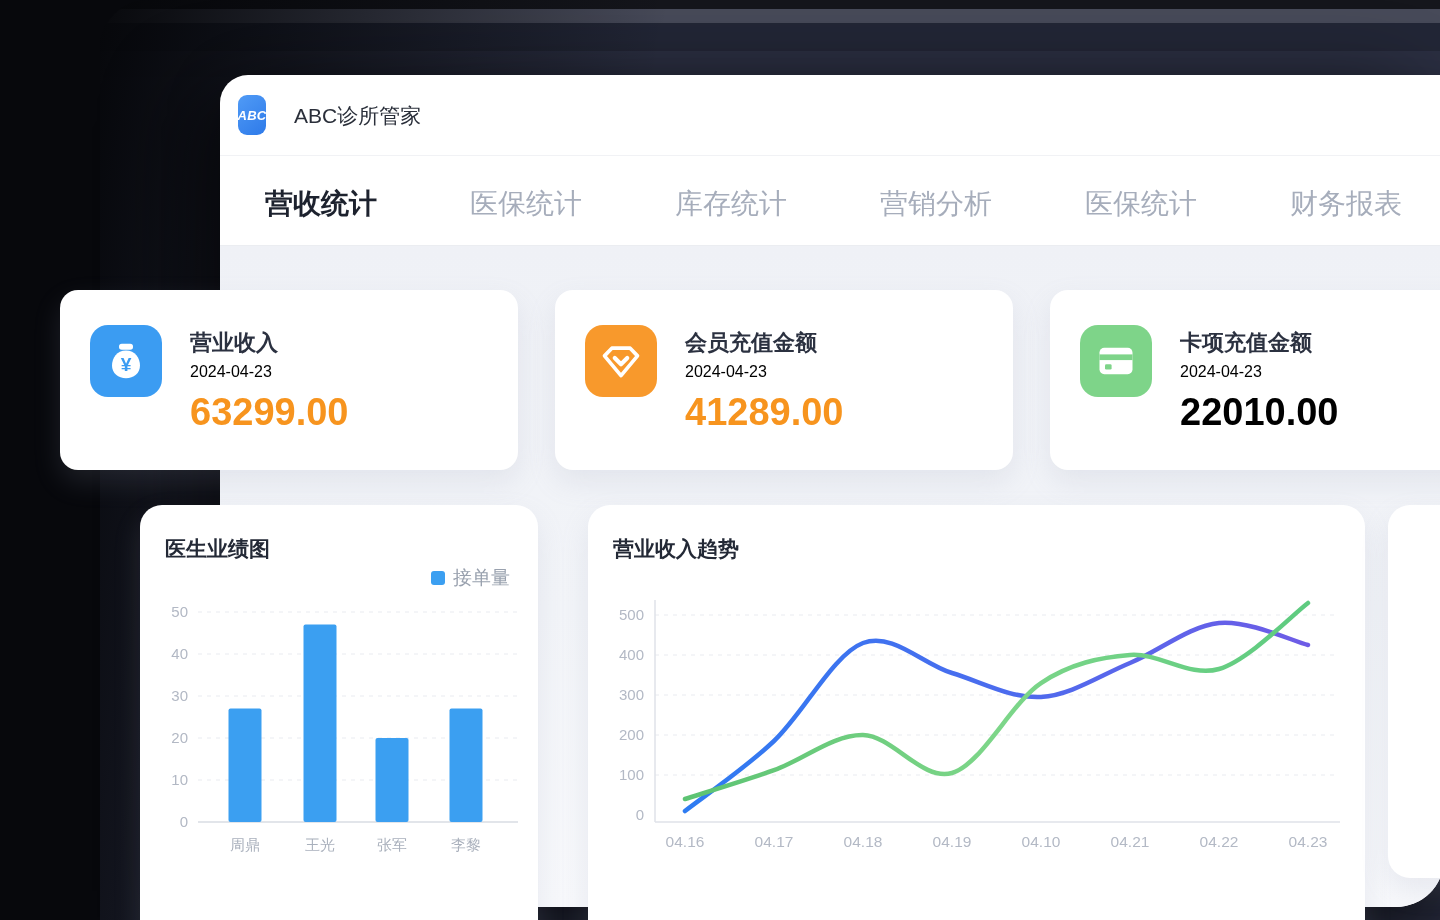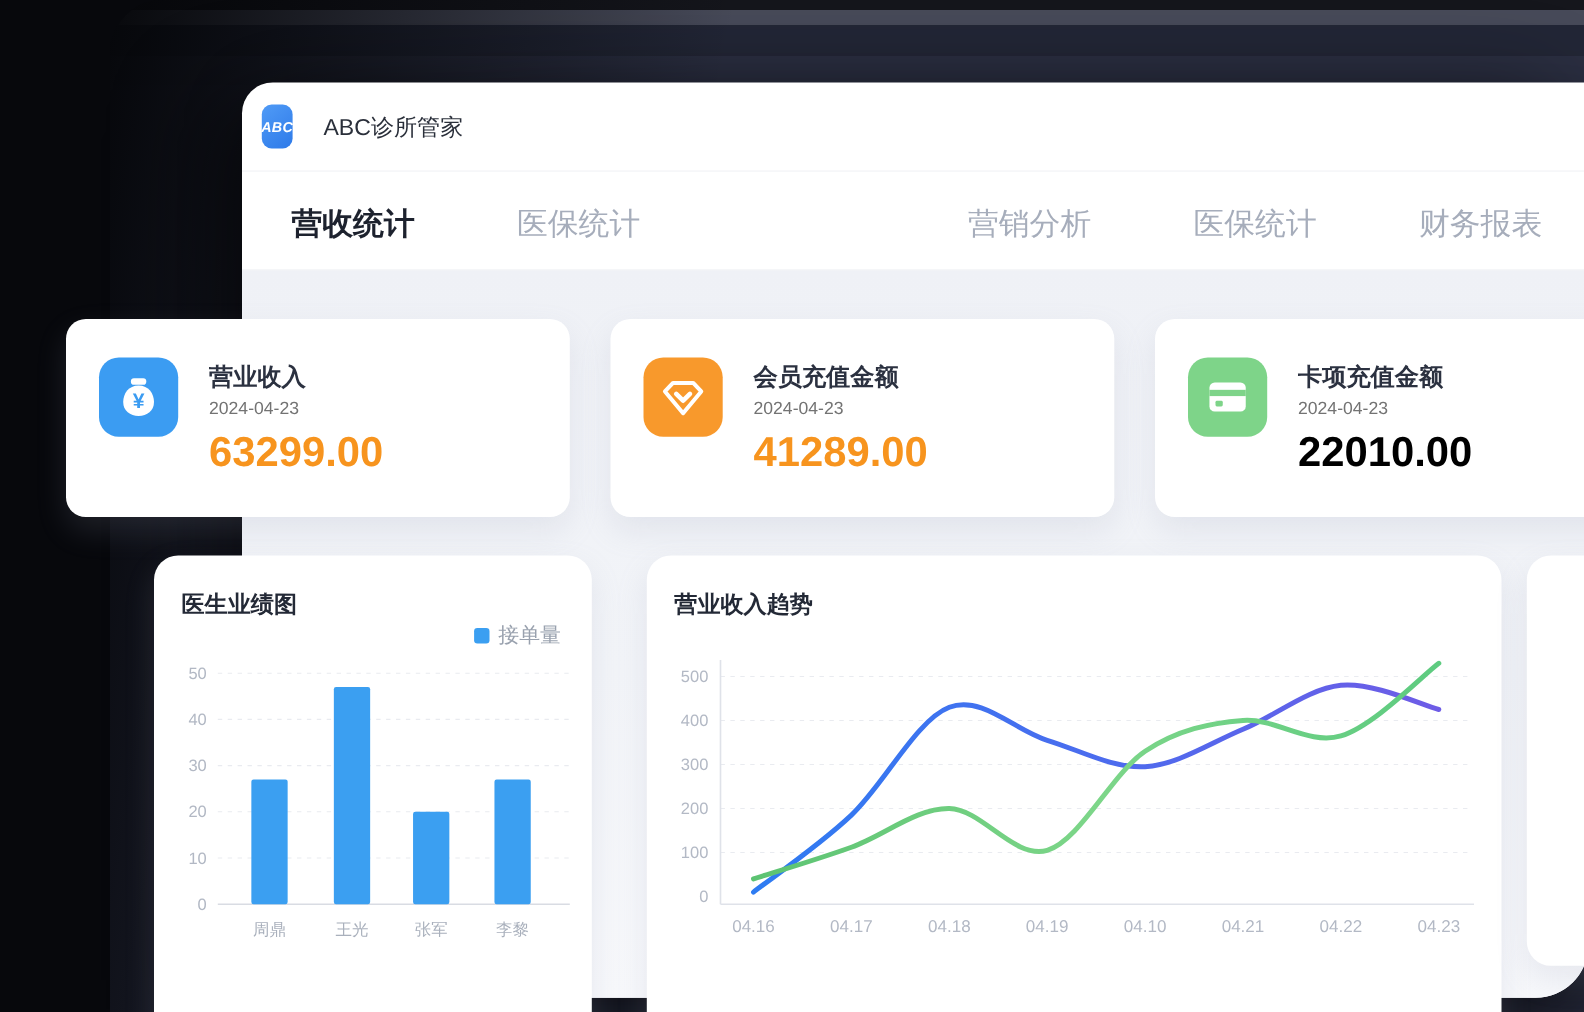--- a/index.html
+++ b/index.html
@@ -45,21 +45,21 @@
   
   .stat-card {
     position:absolute; top:290px; width:458px; height:180px; background:#fff;
     border-radius:18px; box-shadow:0 12px 28px rgba(148,158,178,.16);
   }
   .stat-icon {
     position:absolute; left:30px; top:35px; width:72px; height:72px; border-radius:18px;
     display:flex; align-items:center; justify-content:center;
   }
   .stat-title { position:absolute; left:130px; top:38px; font-size:22px; font-weight:bold; color:#2b3140; }
-  .stat-date  { position:absolute; left:130px; top:73px; font-size:16px; color:#737373; }
+  .stat-date  { position:absolute; left:130px; top:73px; font-size:16px; color:#000000; }
   .stat-value { position:absolute; left:130px; top:101px; font-size:38px; font-weight:bold; }
 
   
   .chart-card {
     position:absolute; top:505px; height:471px; background:#fff;
     border-radius:22px; box-shadow:0 12px 28px rgba(148,158,178,.16);
   }
   #bar-card  { left:140px; width:398px; }
   #line-card { left:588px; width:777px; }
   #peek-card { left:1388px; top:505px; width:130px; height:373px; background:#fff;
@@ -79,20 +79,21 @@
 
   <div id="window">
     <div class="win-header">
       <div class="logo">ABC</div>
       <div class="win-title">ABC诊所管家</div>
     </div>
     <div class="divider1"></div>
     <div class="tabbar" id="tabbar">
         <div class="tab active" style="left: 45px;">营收统计</div>
         <div class="tab" style="left: 250px;">医保统计</div>
+        <div class="tab" style="left: 455px;">库存统计</div>
         <div class="tab" style="left: 660px;">营销分析</div>
         <div class="tab" style="left: 865px;">医保统计</div>
         <div class="tab" style="left: 1070px;">财务报表</div>
       </div>
     <div class="divider2"></div>
     <div class="win-content"></div>
   </div>
 
   <div id="stat-cards">
       <div class="stat-card" style="left: 60px;">

